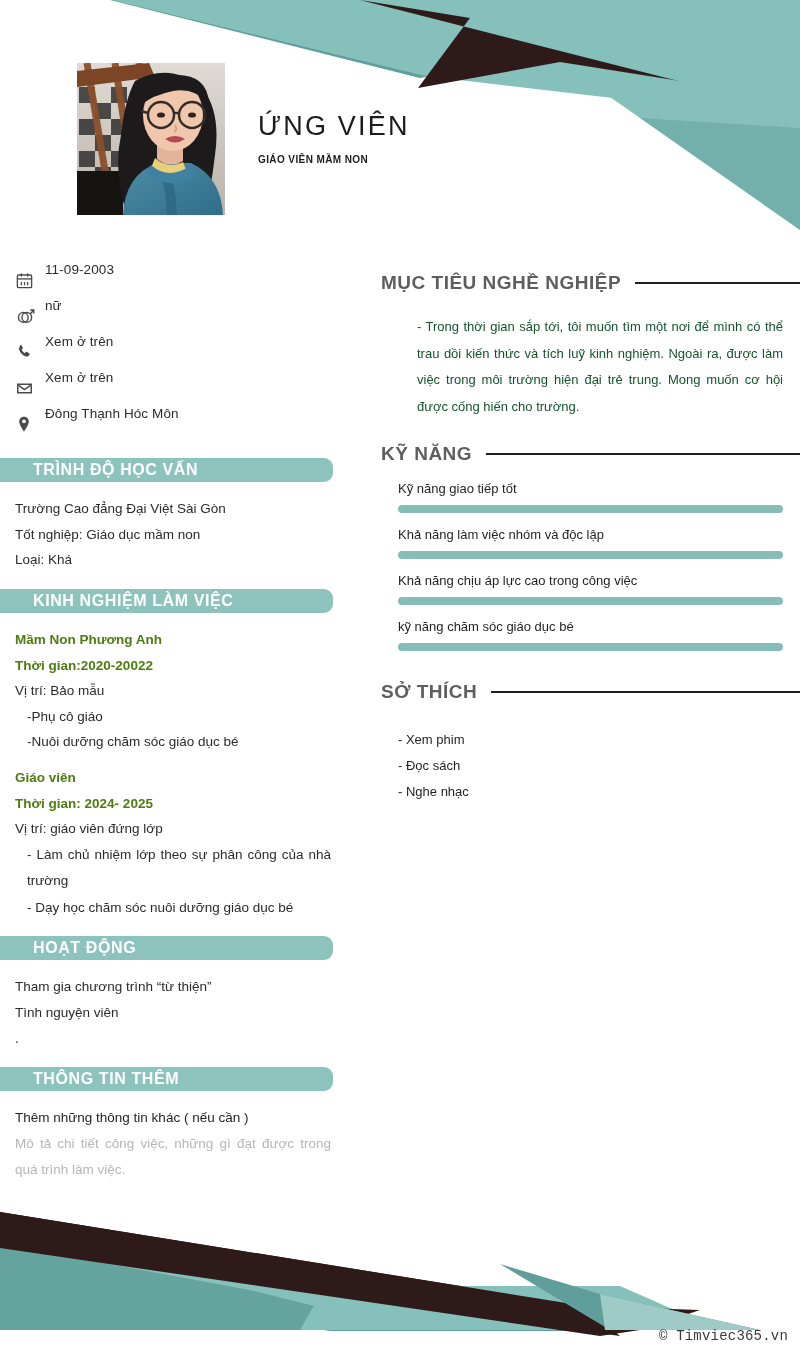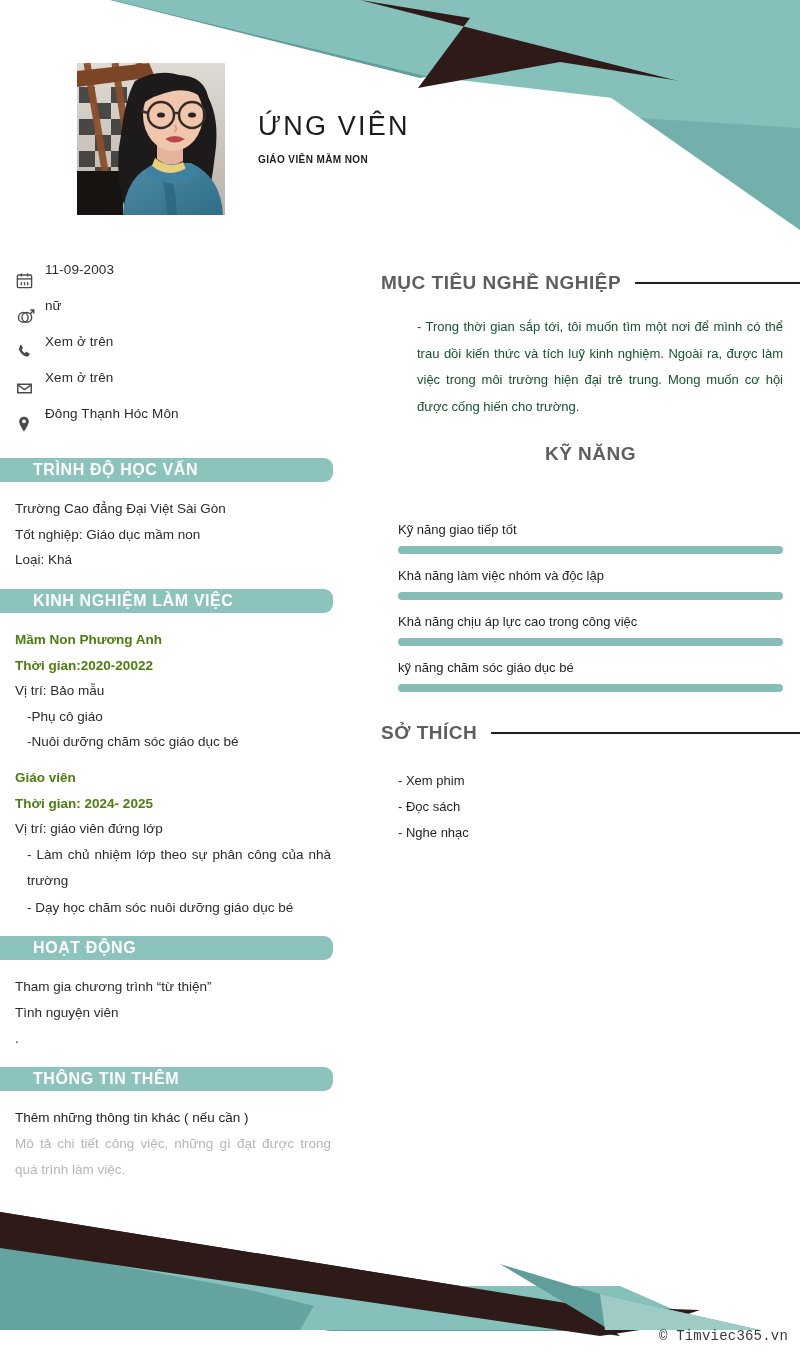--- a/index.html
+++ b/index.html
@@ -323,26 +323,26 @@
   <div id="right-col">
 
     <div class="rsec-head">
       <span class="rsec-title">MỤC TIÊU NGHỀ NGHIỆP</span>
       <span class="rsec-rule"></span>
     </div>
     <div class="rbody">
       <p class="para">- Trong thời gian sắp tới, tôi muốn tìm một nơi để mình có thể trau dồi kiến thức và tích luỹ kinh nghiệm. Ngoài ra, được làm việc trong môi trường hiện đại trẻ trung. Mong muốn cơ hội được cống hiến cho trường.</p>
     </div>
 
-    <div class="rsec-head" style="margin-top:22px;flex-direction:column;">
+    <div class="rsec-head" style="margin-top:22px;">
       <span class="rsec-title">KỸ NĂNG</span>
       <span class="rsec-rule"></span>
     </div>
 
-    <div class="skill" style="margin-top:41px;">
+    <div class="skill" style="margin-top:16px;">
       <div class="skill-name">Kỹ năng giao tiếp tốt</div>
       <div class="skill-track">
         <div class="skill-fill" style="width: 100%;"></div>
       </div>
     </div>
     <div class="skill">
       <div class="skill-name">Khả năng làm việc nhóm và độc lập</div>
       <div class="skill-track">
         <div class="skill-fill" style="width: 100%;"></div>
       </div>

